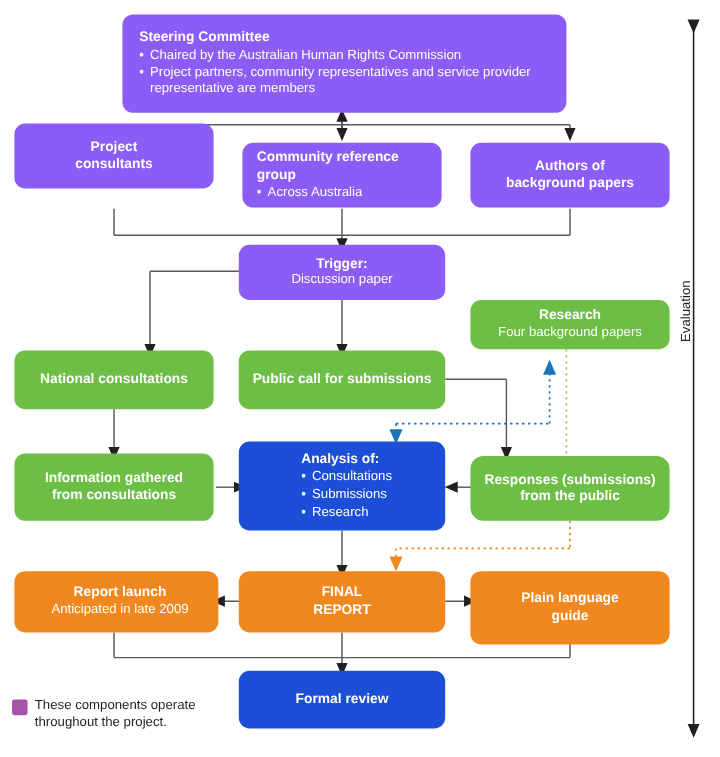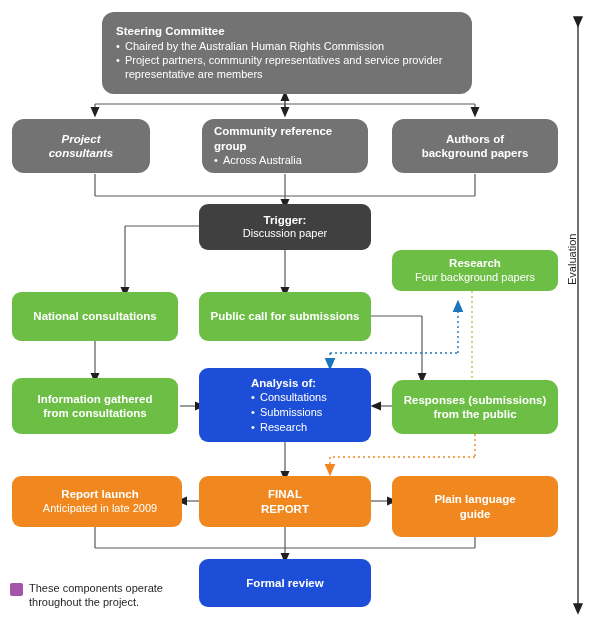--- a/index.html
+++ b/index.html
@@ -41,22 +41,22 @@
     position:relative;
     padding-left:9px;
     margin-top:1px;
   }
   .bullets li:before{
     content:"\2022";
     position:absolute;
     left:0;top:0;
   }
 
-  .purple{background:#737373;border-radius:12px;}
-  .teal{background:#404040;}
+  .purple{background:#8b5cf6;}
+  .teal{background:#8b5cf6;}
   .green{background:#6cbe45;}
   .blue{background:#1d4ed8;}
   .orange{background:#f0881f;}
 
   svg.wires{
     position:absolute;
     left:0;top:0;
     width:600px;height:631px;
     pointer-events:none;
   }
@@ -173,21 +173,21 @@
   </svg>
 
   <div class="node purple lefted" style="left:102px;top:12px;width:370px;height:82px;padding:10px 14px;">
     <div class="title">Steering Committee</div>
     <ul class="bullets">
       <li>Chaired by the Australian Human Rights Commission</li>
       <li>Project partners, community representatives and service provider representative are members</li>
     </ul>
   </div>
 
-  <div class="node purple centered" style="left:12px;top:119px;width:138px;height:54px;font-style:italic;">
+  <div class="node purple centered" style="left:12px;top:103px;width:166px;height:54px;">
     <div class="title">Project</div>
     <div class="title">consultants</div>
   </div>
 
   <div class="node purple lefted" style="left:202px;top:119px;width:166px;height:54px;padding:0 12px;">
     <div class="title" style="align-self:center;">Community reference group</div>
     <ul class="bullets">
       <li>Across Australia</li>
     </ul>
   </div>

